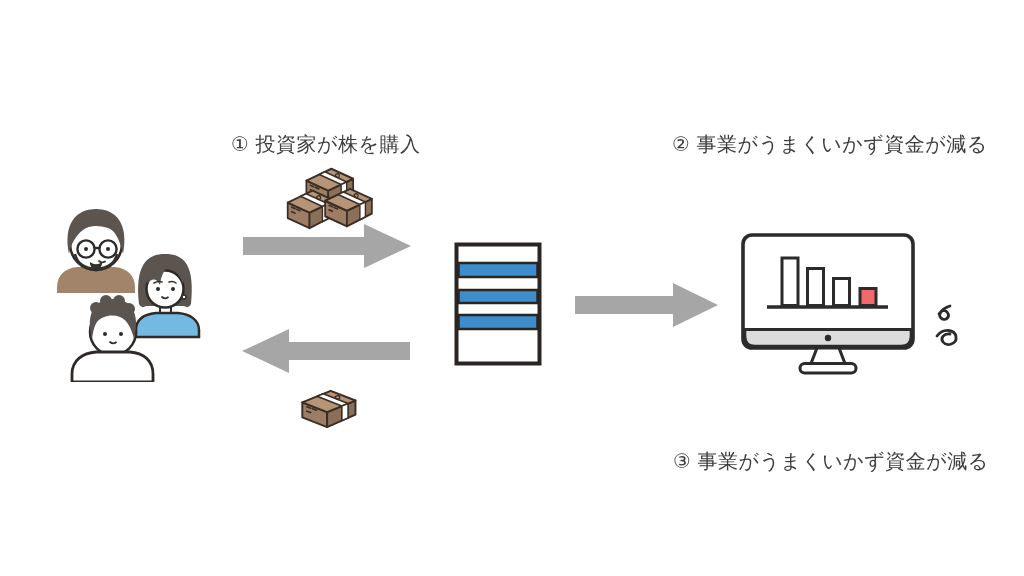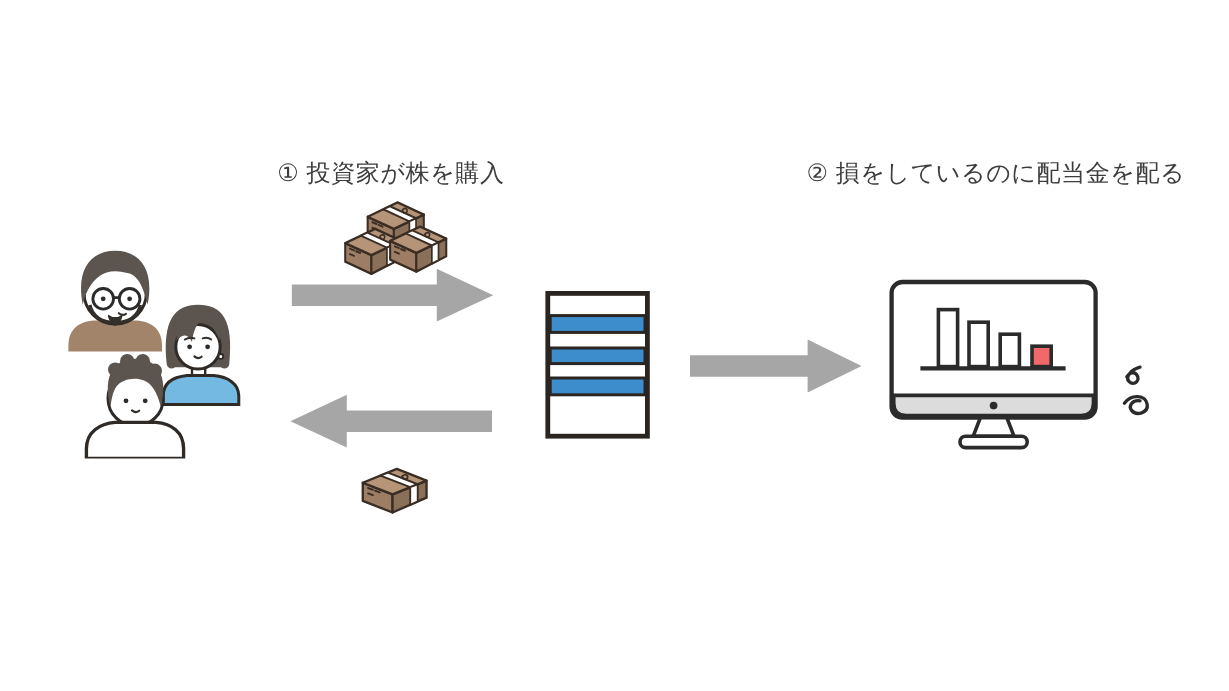--- a/index.html
+++ b/index.html
@@ -29,21 +29,22 @@
         <polygon points="6,16 38,3 66,14 34,27" fill="#b59478" stroke="#3a2d24" stroke-width="2.2"></polygon>
         <polygon points="22.6,9.2 29.7,6.4 57.7,17.4 50.6,20.2" fill="#ffffff" stroke="#3a2d24" stroke-width="1.8"></polygon>
         <polygon points="50.6,20.2 57.7,17.4 57.7,33.6 50.6,36.7" fill="#ffffff" stroke="#3a2d24" stroke-width="1.8"></polygon>
         <path d="M11,21 l4.5,1.6 M17.5,23.4 l4.5,1.6 M11,26 l4.5,1.6" stroke="#3a2d24" stroke-width="1.8" fill="none" stroke-linecap="round"></path>
         <path d="M43,10 c2,-2.6 5.8,-1.6 5.2,1 c-0.5,2.4 -4.2,2 -4.6,-0.2" stroke="#3a2d24" stroke-width="1.6" fill="none" stroke-linecap="round"></path>
       </g>
     </defs>
   </svg>
 
   <div class="step-label" style="left:231px;top:131px">① 投資家が株を購入</div>
-  <div class="step-label" style="left:672px;top:131px">② 損をしているのに配当金を配る</div>
+  <div class="step-label" style="left:672px;top:131px">② 事業がうまくいかず資金が減る</div>
+  <div class="step-label" style="left:673px;top:448px">③ 事業がうまくいかず資金が減る</div>
 
   <svg class="abs" style="left:52px;top:200px" width="158" height="182" viewBox="0 0 158 182">
 
     <g>
       <path d="M5,93 L5,88 C5,74 14,68 26,67 L62,67 C74,68 83,74 83,88 L83,93 Z" fill="#a2846a"></path>
       <circle cx="44" cy="44" r="26" fill="#ffffff" stroke="#2f2a26" stroke-width="2.5"></circle>
       <path d="M17,54 C11,24 24,9 44,9 C64,9 77,24 71,54 C67,37 62,30 56,28 C47,25 37,25 31,30 C24,35 19,44 17,54 Z" fill="#5c544e"></path>
       <path d="M23,54 Q26,68 44,69 Q62,68 65,54" fill="none" stroke="#33302c" stroke-width="2.6"></path>
       <path d="M38,62 Q44,66.5 50,62 L50,64 Q48,71 44,71.5 Q40,71 38,64 Z" fill="#33302c"></path>
       <circle cx="34" cy="49" r="8.6" fill="#ffffff" stroke="#2b2b2b" stroke-width="2.4"></circle>

